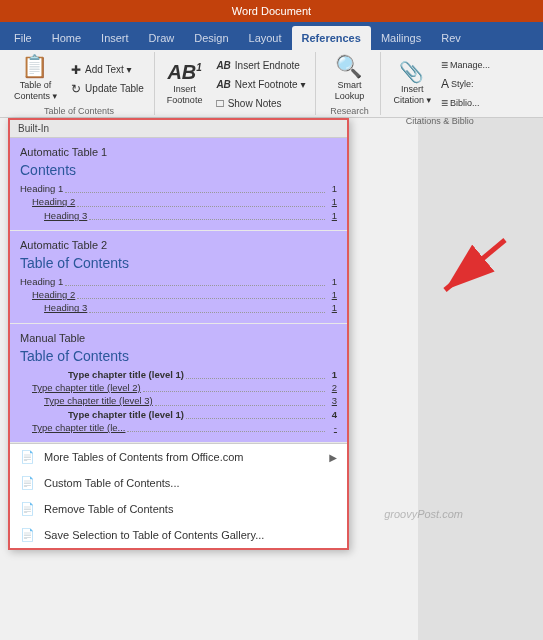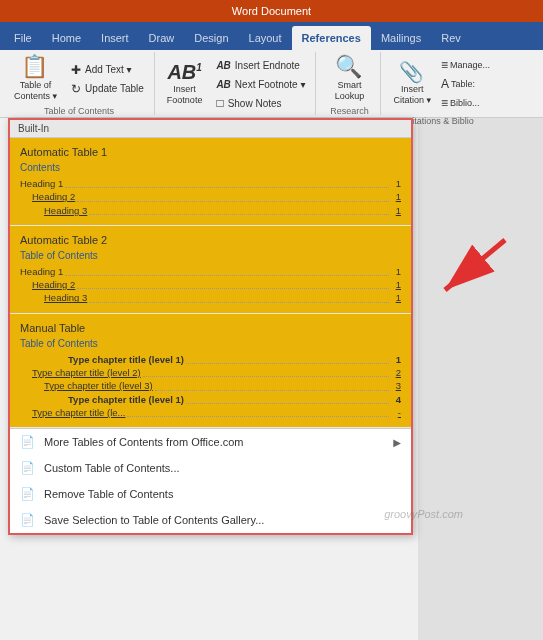--- a/index.html
+++ b/index.html
@@ -134,22 +134,22 @@
       flex: 1;
       align-items: center;
       gap: 2px;
     }
 
     
     .toc-dropdown {
       position: absolute;
       top: 118px;
       left: 8px;
-      width: 405px;
-      background: #eab308;
+      width: 341px;
+      background: #c4b5fd;
       border: 2px solid #e05a5a;
       box-shadow: 2px 2px 8px rgba(0,0,0,0.25);
       z-index: 100;
     }
 
     .toc-built-in-label {
       background: #e8e8e8;
       padding: 3px 8px;
       font-size: 10px;
       color: #444;
@@ -163,21 +163,21 @@
     }
 
     .toc-section-title {
       font-size: 11px;
       font-weight: 400;
       color: #333;
       margin-bottom: 4px;
     }
 
     .toc-section-subtitle {
-      font-size: 10px;
+      font-size: 14px;
       color: #2b579a;
       margin-bottom: 4px;
     }
 
     .toc-entry {
       font-size: 9.5px;
       color: #333;
       display: flex;
       justify-content: space-between;
       line-height: 1.4;
@@ -373,21 +373,21 @@
         <span class="icon" style="font-size:20px;">📎</span>
         <span style="font-size:9px;text-align:center;line-height:1.2;">Insert<br>Citation ▾</span>
       </div>
       <div class="ribbon-small-group">
         <div class="ribbon-btn-small citations-mini">
           <span class="icon">≡</span>
           <span>Manage...</span>
         </div>
         <div class="ribbon-btn-small citations-mini">
           <span class="icon">A</span>
-          <span>Table:</span>
+          <span>Style:</span>
         </div>
         <div class="ribbon-btn-small citations-mini">
           <span class="icon">≡</span>
           <span>Biblio...</span>
         </div>
       </div>
     </div>
     <div class="ribbon-group-label">Citations &amp; Biblio</div>
   </div>
 

